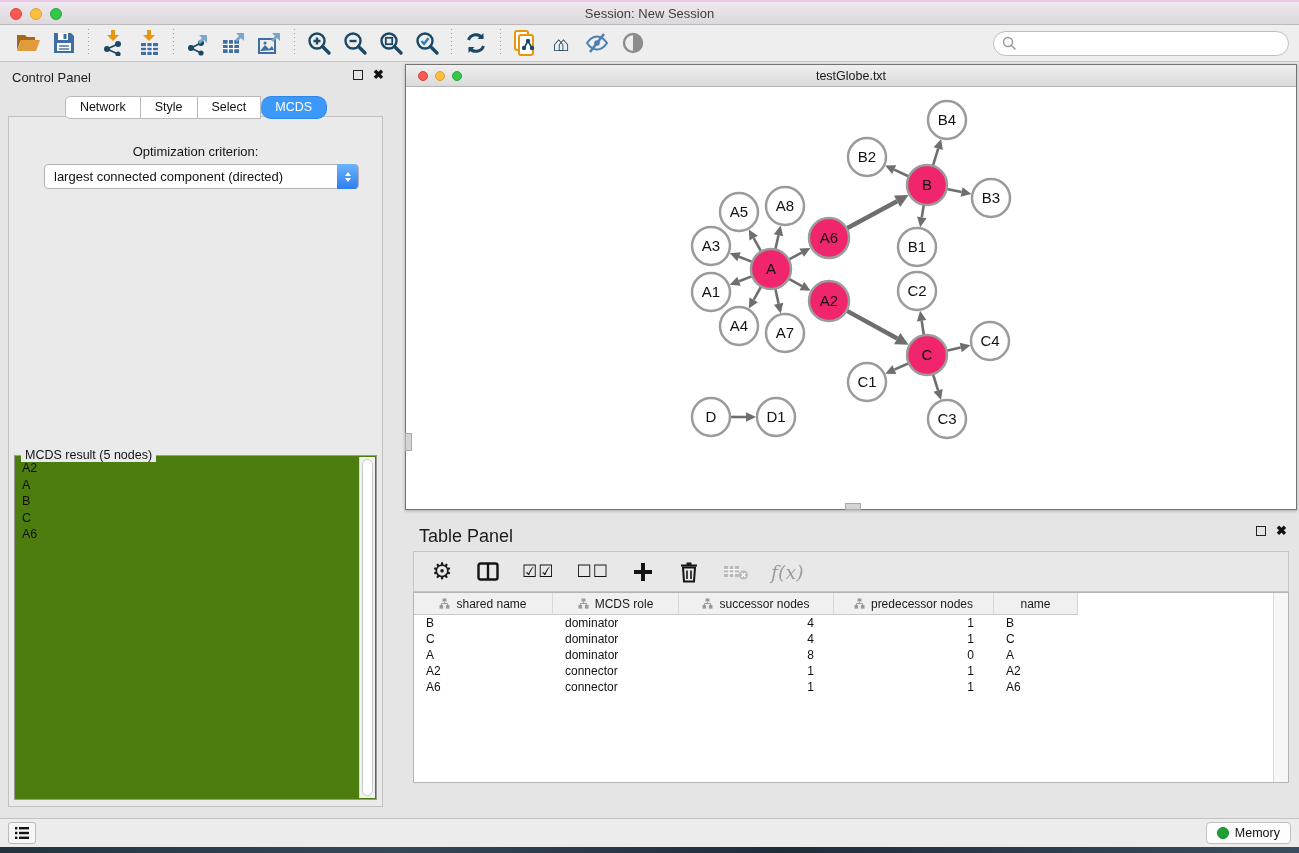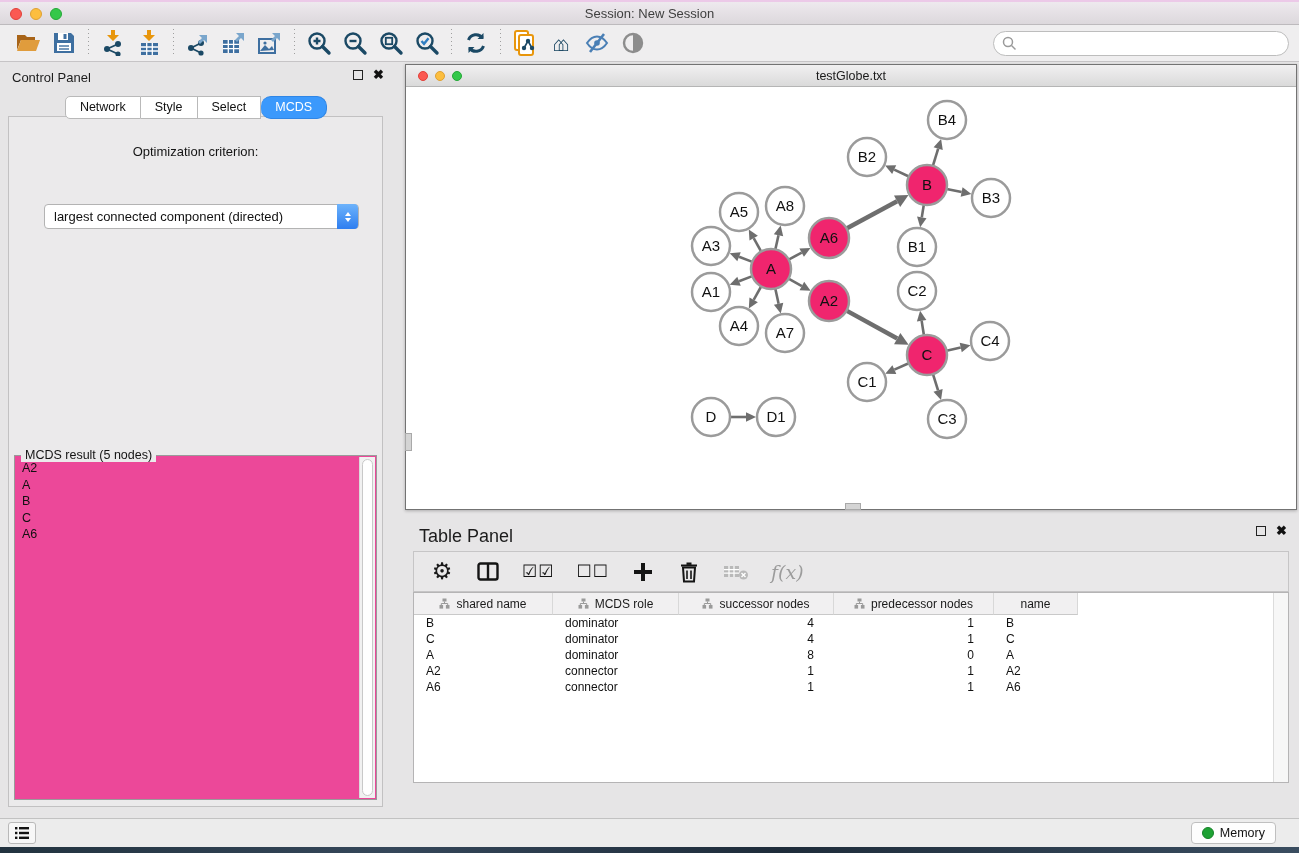--- a/index.html
+++ b/index.html
@@ -46,34 +46,34 @@
   .seg:first-child { border-left:1px solid #b9b9b9; border-radius:5px 0 0 5px; }
   .seg:last-child { border-radius:0 5px 5px 0; }
   .seg.active { background:#3b99fc; border-color:#2f86e6; color:#fff; border-radius:10px; }
 
   .cp-body { position:absolute; left:8px; top:54px; width:375px; height:691px;
     background:#ebeaeb; border:1px solid #c2c1c2; }
   .opt-label { position:absolute; left:0; width:100%; top:27px; text-align:center;
     font-size:13px; color:#141414; }
   .combo { position:absolute; left:35px; top:47px; width:315px; height:25px; background:#fff;
     border:1px solid #b3b3b3; border-radius:4px; font-size:13px; color:#111;
-    display:flex; align-items:center; padding-left:9px;margin-top:40px; }
+    display:flex; align-items:center; padding-left:9px; }
   .combo-btn { position:absolute; right:0; top:-1px; width:21px; height:25px;
     background:linear-gradient(#6db3fb,#2e7ef0); border-radius:0 4px 4px 0;
     display:flex; flex-direction:column; align-items:center; justify-content:center; gap:2px; }
   .arr-up { width:0; height:0; border-left:3.5px solid transparent; border-right:3.5px solid transparent;
     border-bottom:4.5px solid #fff; }
   .arr-dn { width:0; height:0; border-left:3.5px solid transparent; border-right:3.5px solid transparent;
     border-top:4.5px solid #fff; }
   .btn-row { position:absolute; left:0; top:84px; width:100%; display:flex; justify-content:center; gap:14px; }
   .mac-btn { background:linear-gradient(#ffffff,#f4f4f4); border:1px solid #b5b5b5; border-radius:5px;
     font-size:13px; color:#111; padding:3px 16px 4px; font-family:"Liberation Sans",sans-serif; }
 
   .fieldset { position:absolute; left:5px; right:5px; top:338px; bottom:6px;
-    border:1px solid #9a9a9a; background:#ec4899;padding-left:20px; }
+    border:1px solid #9a9a9a; background:#4d7c0f;padding-left:20px; }
   .legend { position:absolute; left:6px; top:-8px; background:#ebeaeb; padding:0 4px;
     font-size:12.5px; color:#141414; }
   .result-list { position:absolute; left:1px; top:4px; bottom:1px; right:17px; overflow:hidden; }
   .result-list .li { font-size:12.5px; color:#111; padding:1px 0 1px 6px; line-height:14.5px; }
   .vscroll { position:absolute; right:1px; top:1px; bottom:1px; width:16px;
     background:#f1f1f1; border-left:1px solid #dadada; }
   .vthumb { position:absolute; left:2px; right:2px; top:2px; bottom:2px;
     background:#fff; border:1px solid #c9c9c9; border-radius:6px; }
 
   
@@ -115,21 +115,21 @@
     background:#f7f7f7; border-left:1px solid #dcdcdc; }
 
   .tp-tabs { position:absolute; left:0; top:271px; width:100%; display:flex; justify-content:center; }
 
   
   .statusbar { position:absolute; left:0; top:818px; width:1299px; height:29px;
     background:#ececec; border-top:1px solid #c2c2c2; }
   .list-btn { position:absolute; left:8px; top:3px; width:28px; height:22px;
     background:#f7f7f7; border:1px solid #b9b9b9; border-radius:3px;
     display:flex; align-items:center; justify-content:center; }
-  .memory-btn { position:absolute; right:23px; top:3px; height:22px;
+  .memory-btn { position:absolute; right:8px; top:3px; height:22px;
     background:#fdfdfd; border:1px solid #bfbfbf; border-radius:4px;
     display:flex; align-items:center; gap:6px; padding:0 10px; }
   .mem-dot { width:12px; height:12px; border-radius:50%; background:#1da133; border:1px solid #158228; }
   .memory-btn span.lbl { font-size:12.5px; color:#111; }
   .wallpaper { position:absolute; left:0; top:847px; width:1299px; height:6px;
     background:linear-gradient(90deg,#22333f,#35475a 30%,#1e2c3a 60%,#3a4d60); }
 </style>
 </head>
 <body>
 

